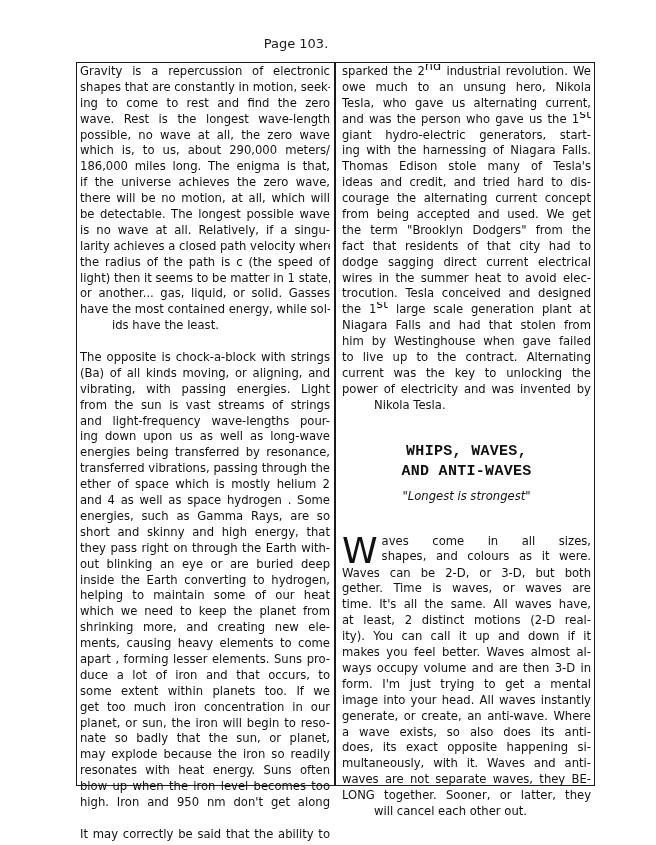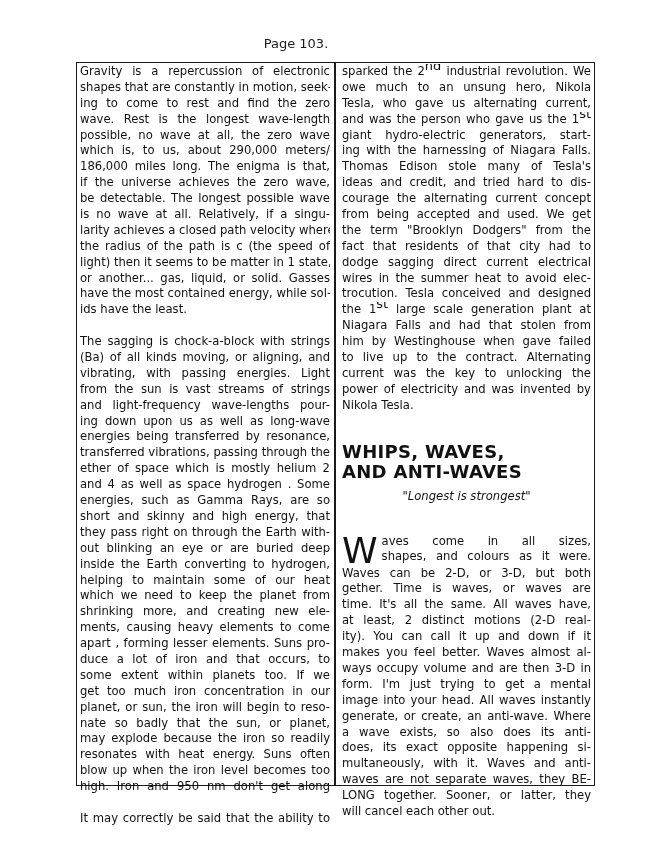--- a/index.html
+++ b/index.html
@@ -4,24 +4,24 @@
 <style>
   html, body { margin: 0; padding: 0; background: #ffffff; }
   body { width: 656px; height: 845px; position: relative; overflow: hidden; font-family: "DejaVu Sans", sans-serif; color: #111; }
   .page-header { position: absolute; top: 36px; left: 0; width: 592px; text-align: center; font-size: 13px; color: #1a1a1a; }
   .frame { position: absolute; left: 76px; top: 62px; width: 519px; height: 724px; border: 1.5px solid #1a1a1a; box-sizing: border-box; }
   .divider { position: absolute; left: 334px; top: 62px; width: 1.5px; height: 724px; background: #1a1a1a; }
   .col { position: absolute; top: 64px; font-size: 11.6px; line-height: 15.9px; }
   .col-left { left: 80px; width: 250px; }
   .col-right { left: 342px; width: 249px; }
   .line { display: block; white-space: nowrap; text-align: justify; text-align-last: justify; height: 15.9px; overflow: hidden; }
-  .line.last { text-align-last: left; }
+  .line.last { text-align-last: left; margin-left: 32px; }
   .gap { display: block; height: 15.9px; }
   sup { font-size: 13px; line-height: 0; vertical-align: super; }
-  .heading { display: block; text-align: left; font-weight: bold; font-size: 18px; line-height: 20px; letter-spacing: 0.3px; }
+  .heading { display: block; text-align: center; font-weight: bold; font-size: 15px; line-height: 20px; letter-spacing: 0.3px; font-family: Liberation Mono, monospace; }
   .subtitle { display: block; text-align: center; font-style: italic; font-size: 11.6px; line-height: 16px; }
   .dropcap { float: left; font-size: 36px; line-height: 30px; height: 30px; margin: 2px 4px 0 0; font-family: "DejaVu Sans", sans-serif; }
   .dropcap-line { display: block; white-space: nowrap; text-align: justify; text-align-last: justify; height: 15.9px; }
 </style>
 </head>
 <body>
 
 <div class="page-header">Page 103.</div>
 
 <div class="frame"></div>
@@ -30,32 +30,33 @@
 <div class="col col-left" id="left-col">
     <div>
       <span class="line">Gravity is a repercussion of electronic</span>
       <span class="line">shapes that are constantly in motion, seek-</span>
       <span class="line">ing to come to rest  and find  the zero</span>
       <span class="line">wave.  Rest is the longest wave-length</span>
       <span class="line">possible, no wave at all, the zero wave</span>
       <span class="line">which is, to us, about 290,000 meters/</span>
       <span class="line">186,000 miles long.  The enigma is that,</span>
       <span class="line">if  the universe achieves  the  zero wave,</span>
+      <span class="line">there will be no motion, at all, which will</span>
       <span class="line">be detectable.  The longest  possible wave</span>
       <span class="line">is  no wave at  all.  Relatively, if a singu-</span>
       <span class="line">larity achieves a closed path velocity where</span>
       <span class="line">the radius of the path is c (the speed of</span>
       <span class="line">light) then it seems to be matter in 1 state,</span>
       <span class="line">or another... gas, liquid, or solid.  Gasses</span>
       <span class="line">have the most contained energy, while sol-</span>
       <span class="line last">ids have the least.</span>
     </div>
     <span class="gap"></span>
     <div>
-      <span class="line">The sagging is chock-a-block with  strings</span>
+      <span class="line">The opposite is chock-a-block with  strings</span>
       <span class="line">(Ba) of all kinds moving, or aligning, and</span>
       <span class="line">vibrating, with passing energies.  Light</span>
       <span class="line">from the sun is vast streams of strings</span>
       <span class="line">and light-frequency wave-lengths  pour-</span>
       <span class="line">ing down upon us as well as long-wave</span>
       <span class="line">energies being  transferred by resonance,</span>
       <span class="line">transferred vibrations, passing through the</span>
       <span class="line">ether of space which is mostly helium 2</span>
       <span class="line">and 4 as well as space hydrogen .  Some</span>
       <span class="line">energies, such as Gamma Rays, are so</span>

